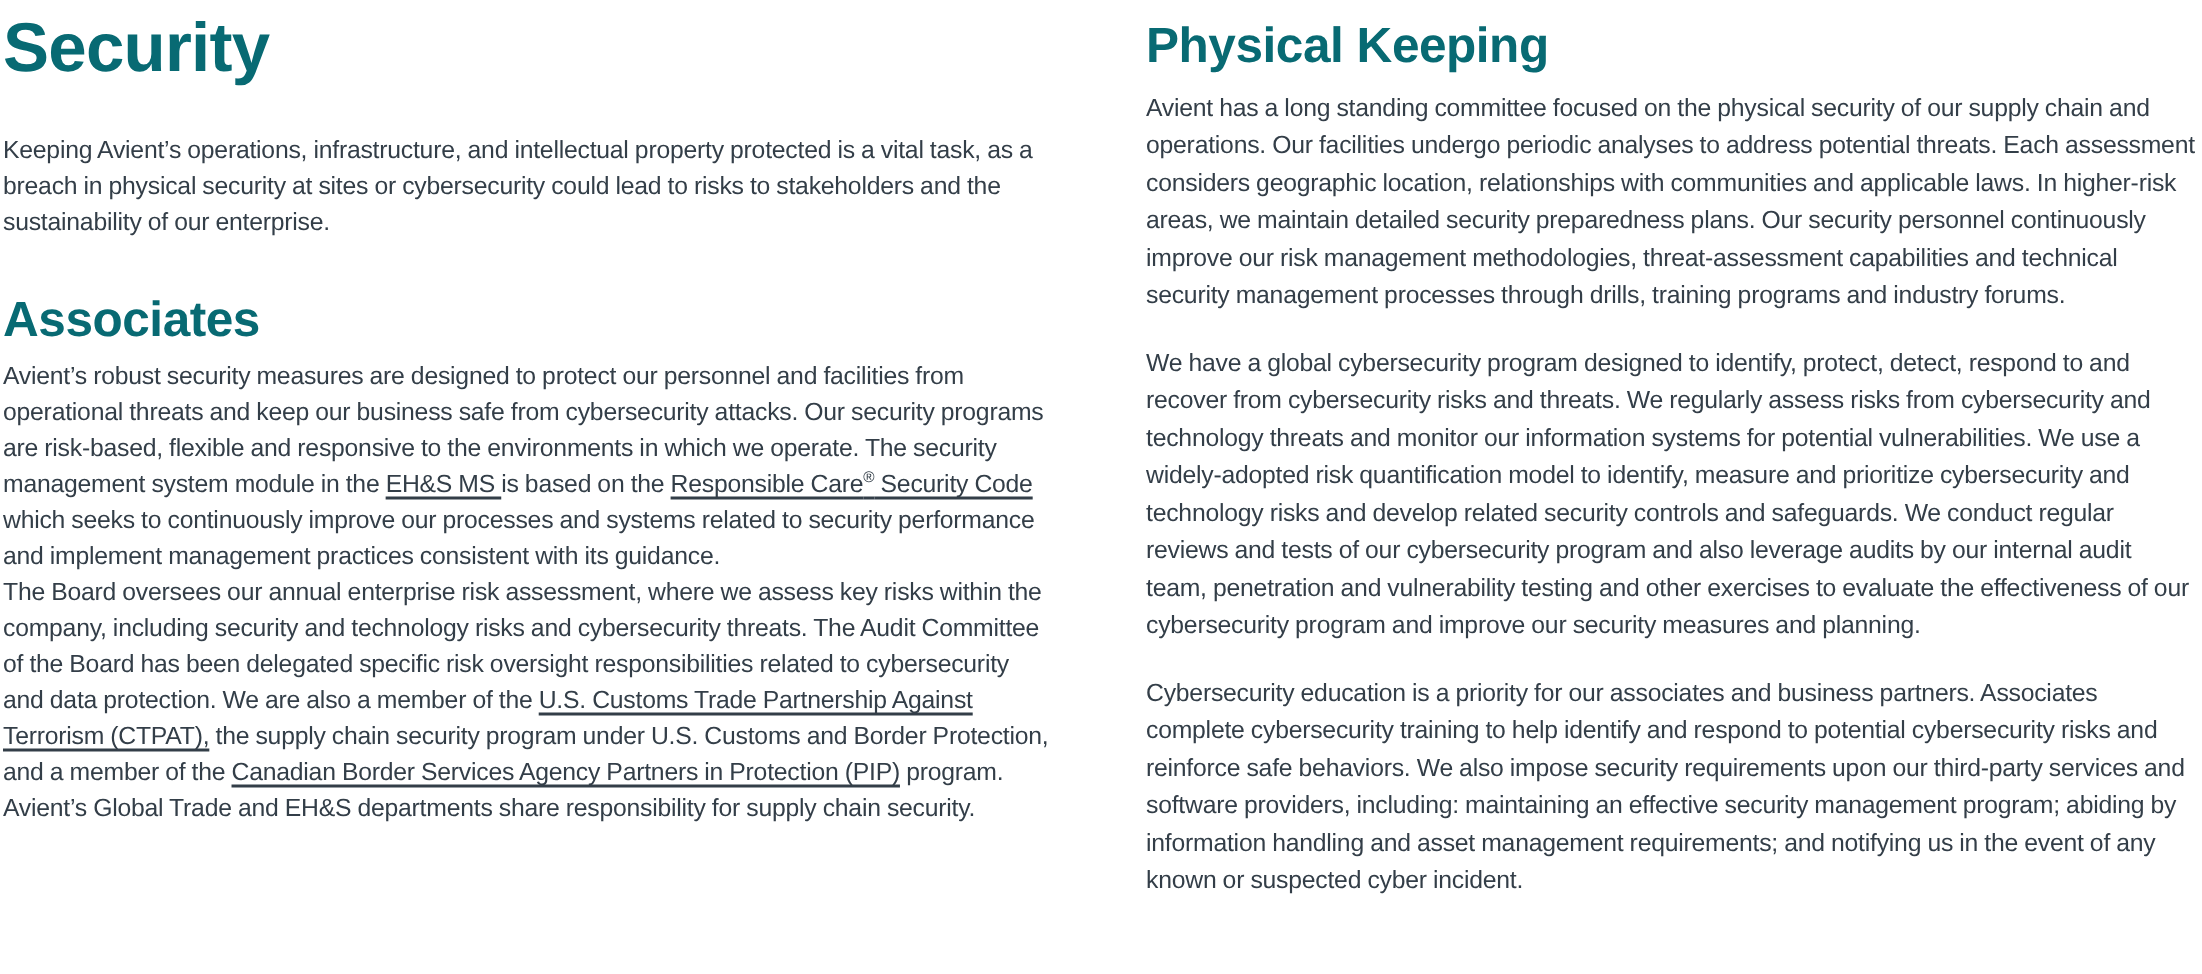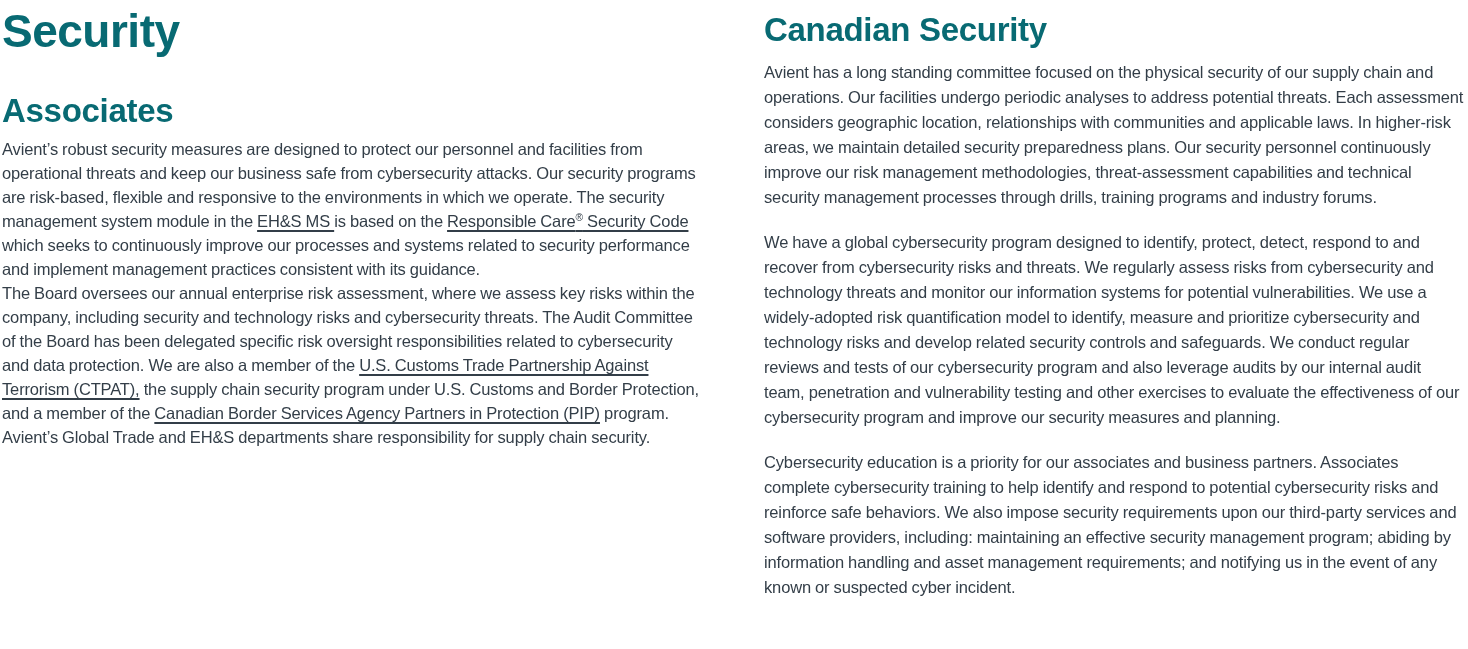--- a/index.html
+++ b/index.html
@@ -44,30 +44,31 @@
   .tlink sup { line-height: 0; font-size: 62%; vertical-align: super; }
 </style>
 </head>
 <body>
 
 <div class="page">
 
   <div class="col col-left">
     <h1 class="h1">Security</h1>
 
+    <p class="body-text lh24"><span>Keeping Avient’s operations, infrastructure, and intellectual property protected is a vital task, as a breach in physical security at sites or cybersecurity could lead to risks to stakeholders and the sustainability of our enterprise.</span></p>
 
     <h2 class="h2">Associates</h2>
 
     <p class="body-text lh24"><span>Avient’s robust security measures are designed to protect our personnel and facilities from operational threats and keep our business safe from cybersecurity attacks. Our security programs are risk-based, flexible and responsive to the environments in which we operate. The security management system module in the </span><a class="tlink" href="#">EH&amp;S MS </a><span>is based on the </span><a class="tlink" href="#">Responsible Care</a><a class="tlink" href="#"><sup>®</sup></a><a class="tlink" href="#"> Security Code</a><span> which seeks to continuously improve our processes and systems related to security performance and implement management practices consistent with its guidance.</span></p>
 
     <p class="body-text lh24"><span>The Board oversees our annual enterprise risk assessment, where we assess key risks within the company, including security and technology risks and cybersecurity threats. The Audit Committee of the Board has been delegated specific risk oversight responsibilities related to cybersecurity and data protection. We are also a member of the </span><a class="tlink" href="#">U.S. Customs Trade Partnership Against Terrorism (CTPAT),</a><span> the supply chain security program under U.S. Customs and Border Protection, and a member of the </span><a class="tlink" href="#">Canadian Border Services Agency Partners in Protection (PIP)</a><span> program. Avient’s Global Trade and EH&amp;S departments share responsibility for supply chain security.</span></p>
   </div>
 
   <div class="col col-right">
-    <h2 class="h2 h2-first">Canadian Security</h2>
+    <h2 class="h2 h2-first">Physical Keeping</h2>
 
     <p class="body-text lh25"><span>Avient has a long standing committee focused on the physical security of our supply chain and operations. Our facilities undergo periodic analyses to address potential threats. Each assessment considers geographic location, relationships with communities and applicable laws. In higher-risk areas, we maintain detailed security preparedness plans. Our security personnel continuously improve our risk management methodologies, threat-assessment capabilities and technical security management processes through drills, training programs and industry forums.</span></p>
 
 
     <p class="body-text lh25"><span>We have a global cybersecurity program designed to identify, protect, detect, respond to and recover from cybersecurity risks and threats. We regularly assess risks from cybersecurity and technology threats and monitor our information systems for potential vulnerabilities. We use a widely-adopted risk quantification model to identify, measure and prioritize cybersecurity and technology risks and develop related security controls and safeguards. We conduct regular reviews and tests of our cybersecurity program and also leverage audits by our internal audit team, penetration and vulnerability testing and other exercises to evaluate the effectiveness of our cybersecurity program and improve our security measures and planning.</span></p>
 
     <p class="body-text lh25"><span>Cybersecurity education is a priority for our associates and business partners. Associates complete cybersecurity training to help identify and respond to potential cybersecurity risks and reinforce safe behaviors. We also impose security requirements upon our third-party services and software providers, including: maintaining an effective security management program; abiding by information handling and asset management requirements; and notifying us in the event of any known or suspected cyber incident.</span></p>
   </div>
 
 </div>

